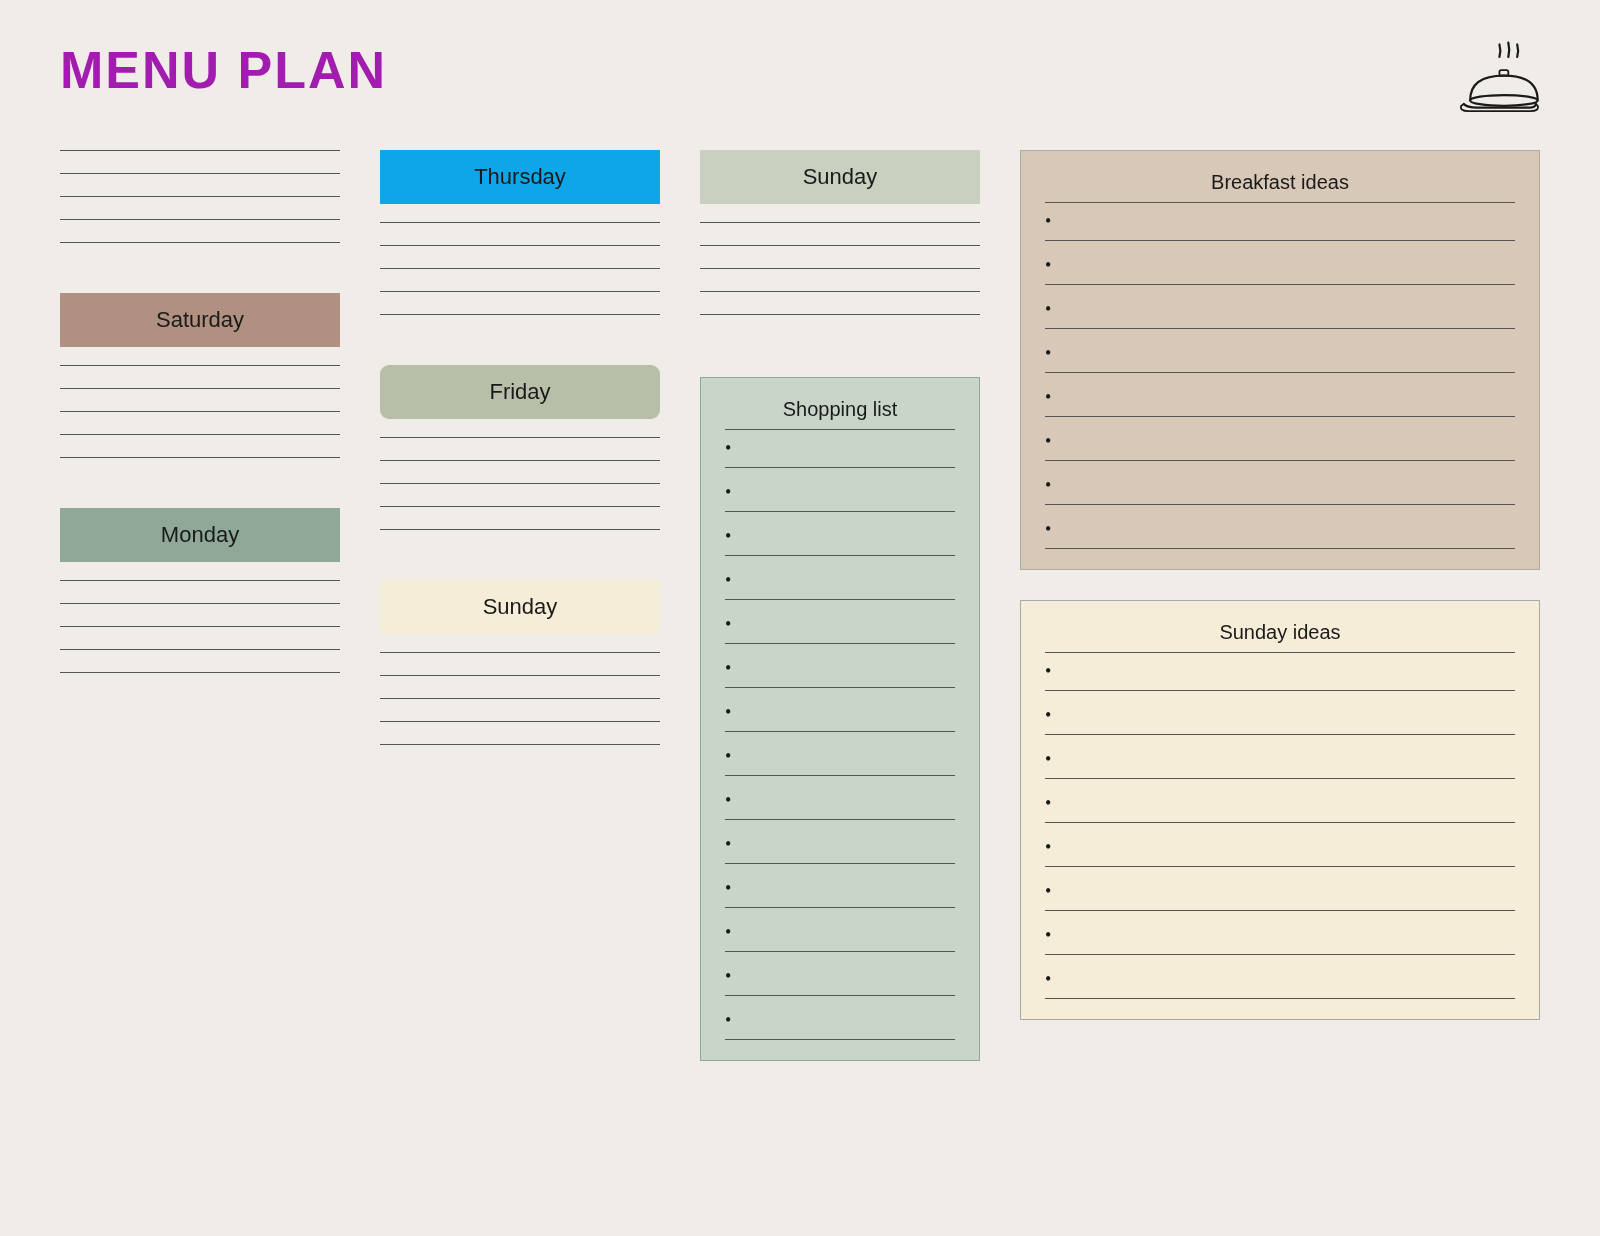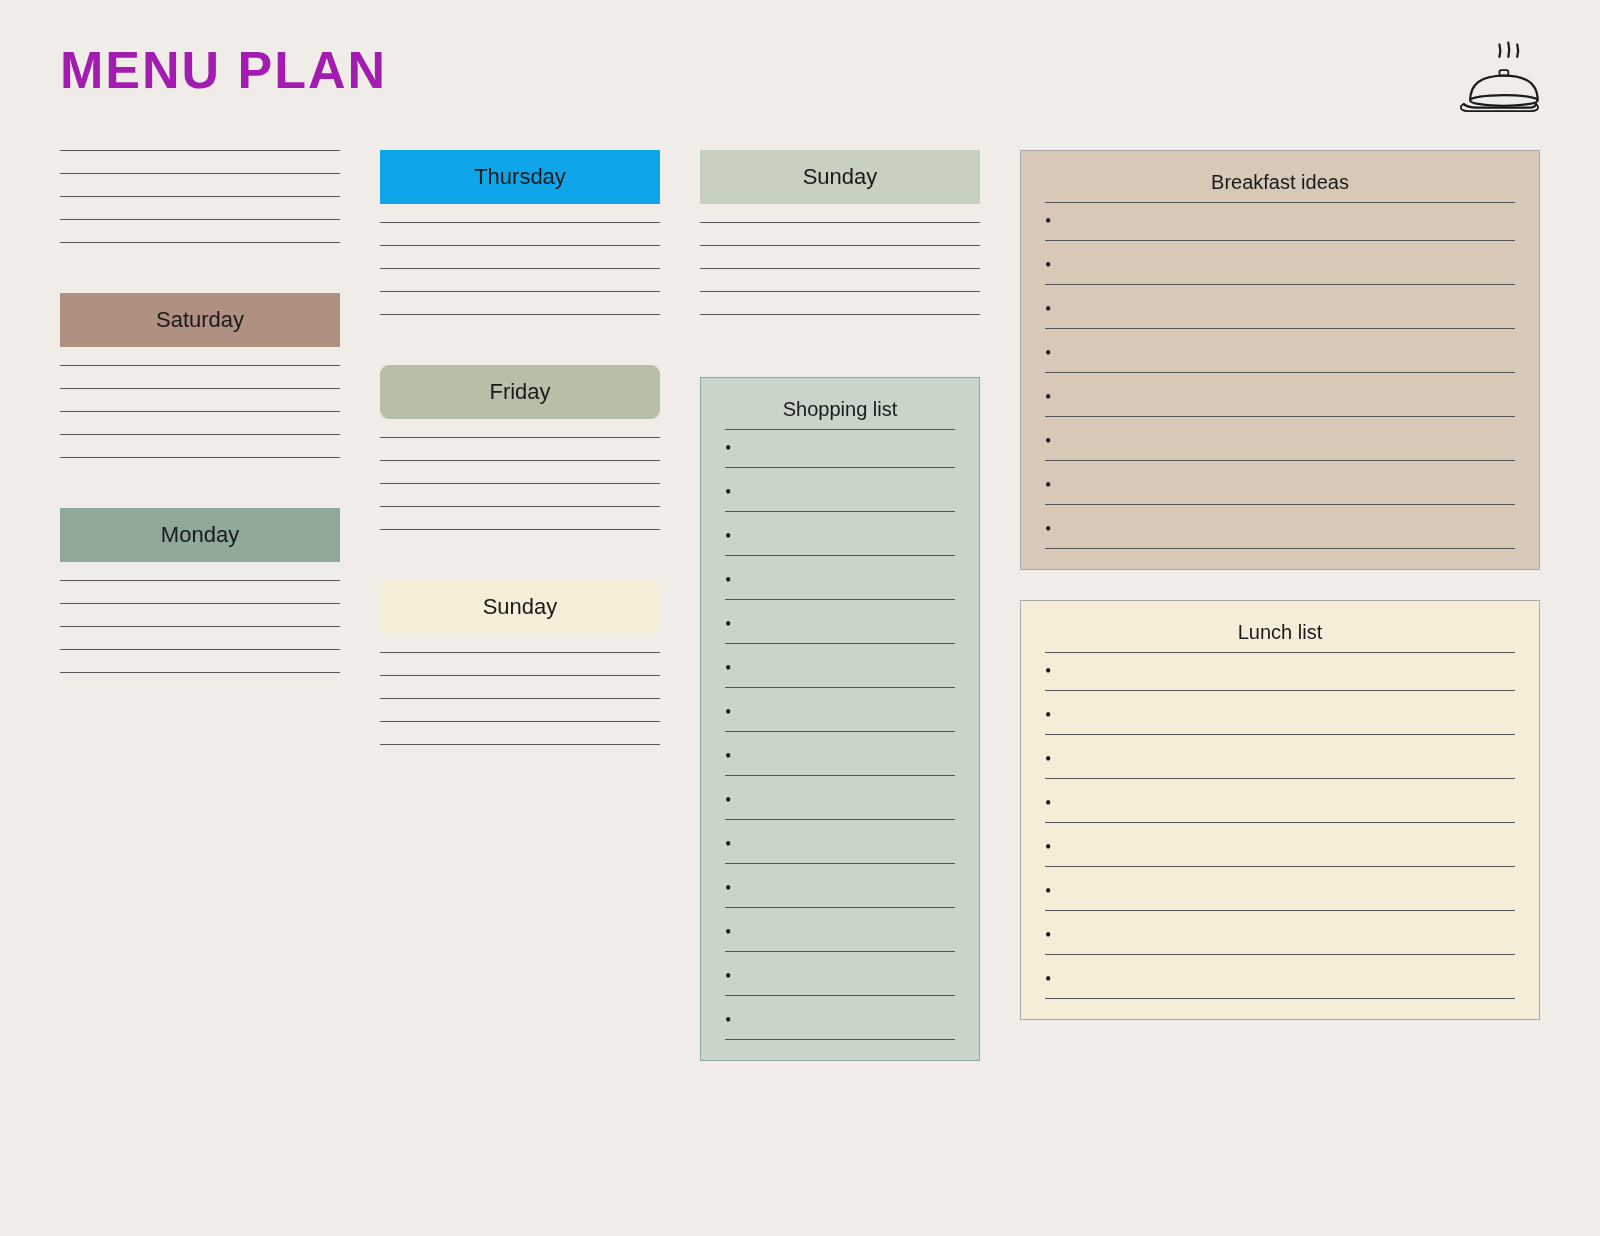--- a/index.html
+++ b/index.html
@@ -293,21 +293,21 @@
         <li></li>
         <li></li>
         <li></li>
         <li></li>
         <li></li>
         <li></li>
       </ul>
     </div>
 
     <div class="ideas-box lunch">
-      <div class="box-title">Lunch list</div>
+      <div class="box-title">Sunday ideas</div>
       <ul class="bullet-list">
         <li></li>
         <li></li>
         <li></li>
         <li></li>
         <li></li>
         <li></li>
         <li></li>
         <li></li>
       </ul>

